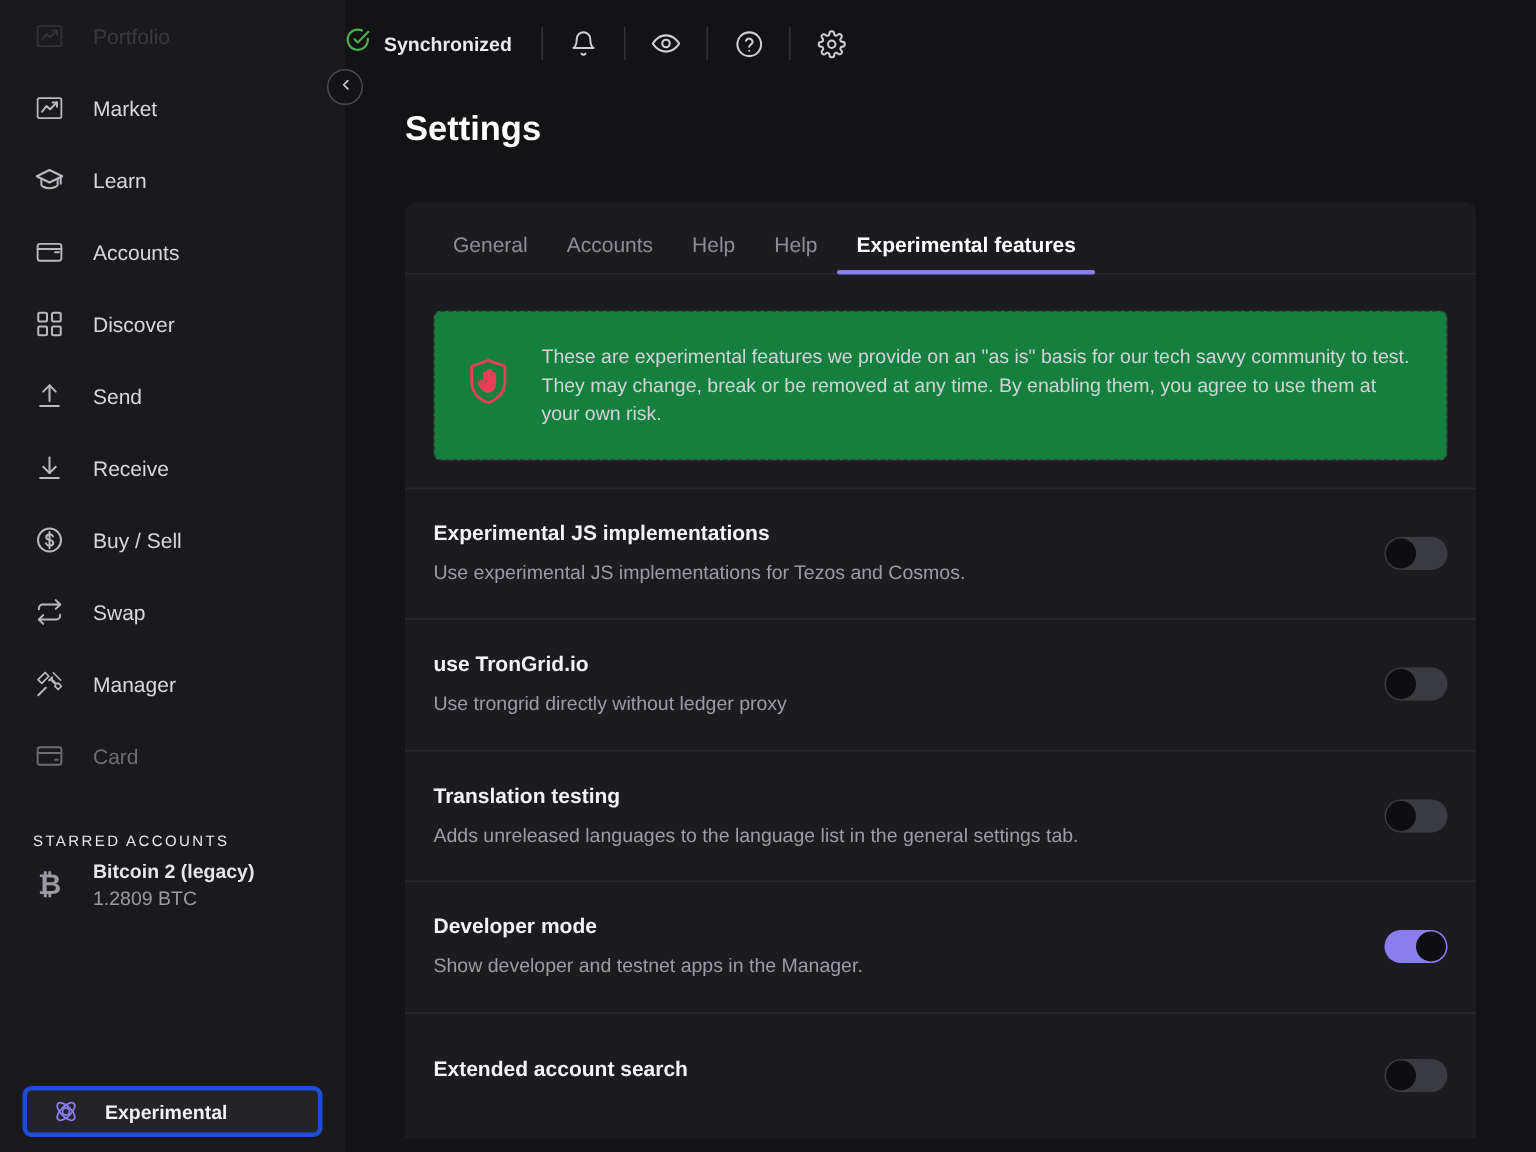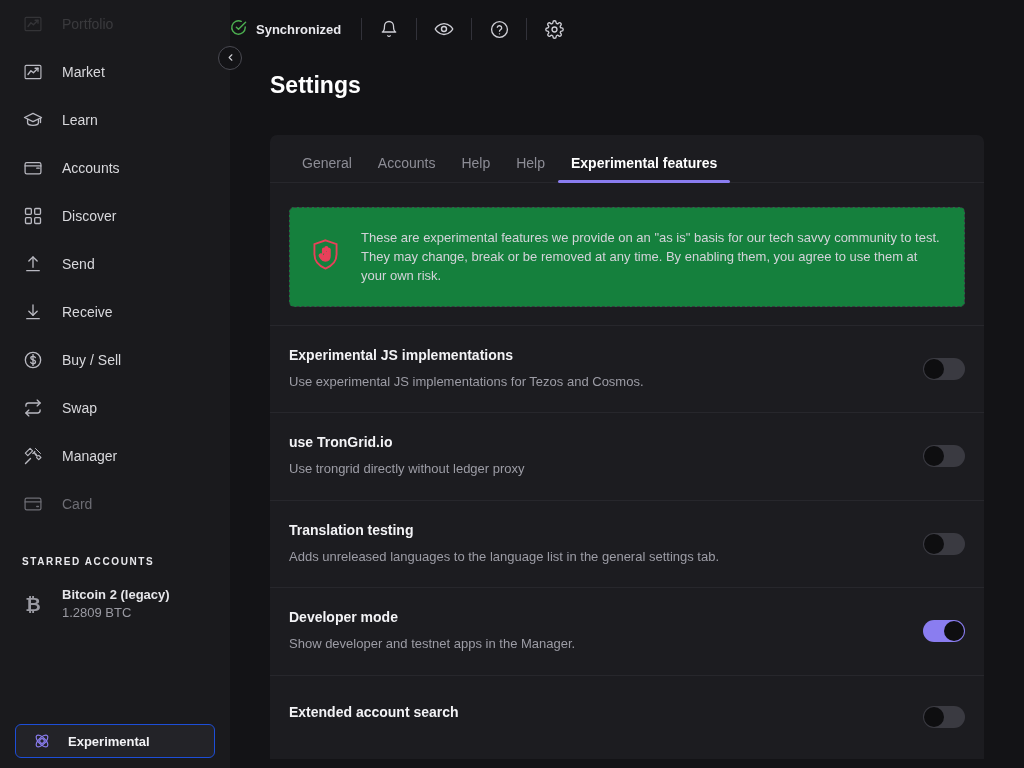--- a/index.html
+++ b/index.html
@@ -36,25 +36,24 @@
   }
   .nav-item .nav-ico svg { display:block; }
   .nav-item.faded { opacity: .16; }
   .nav-item.dim { color: #6d6d74; }
   .nav-item.dim .nav-ico svg { stroke: #6d6d74; }
   .nav-label { white-space: nowrap; }
 
   .sb-section-title {
     font-size: 10px;
     letter-spacing: 1.6px;
-    font-weight: bold;
+    font-weight: normal;
     color: #e8e8ec;
     padding: 0 0 0 22px;
     margin-top: 28px;
-    margin-bottom: 14px;
   }
   .acct-item {
     display: flex; align-items: center;
     padding-left: 22px; height: 46px;
     cursor: pointer;
   }
   .acct-ico {
     width: 22px; height: 22px; margin-right: 18px;
     flex: 0 0 22px;
     display:flex; align-items:center; justify-content:center;
@@ -63,21 +62,21 @@
   }
   .acct-text { display: flex; flex-direction: column; line-height: 1.35; }
   .acct-name { font-size: 13px; color: #e6e6ea; font-weight: 600; }
   .acct-bal  { font-size: 13px; color: #9a9aa2; }
 
   
   #experimental-btn {
     position: absolute;
     left: 15px; bottom: 10px;
     width: 200px; height: 34px;
-    border: 1px solid #1d4ed8;
+    border: 3px solid #1d4ed8;
     border-radius: 6px;
     background: #232328;
     display: flex; align-items: center;
     padding-left: 16px;
     cursor: pointer;
   }
   #experimental-btn .exp-ico {
     width: 20px; height: 20px; margin-right: 16px;
     display:flex; align-items:center; justify-content:center;
   }

